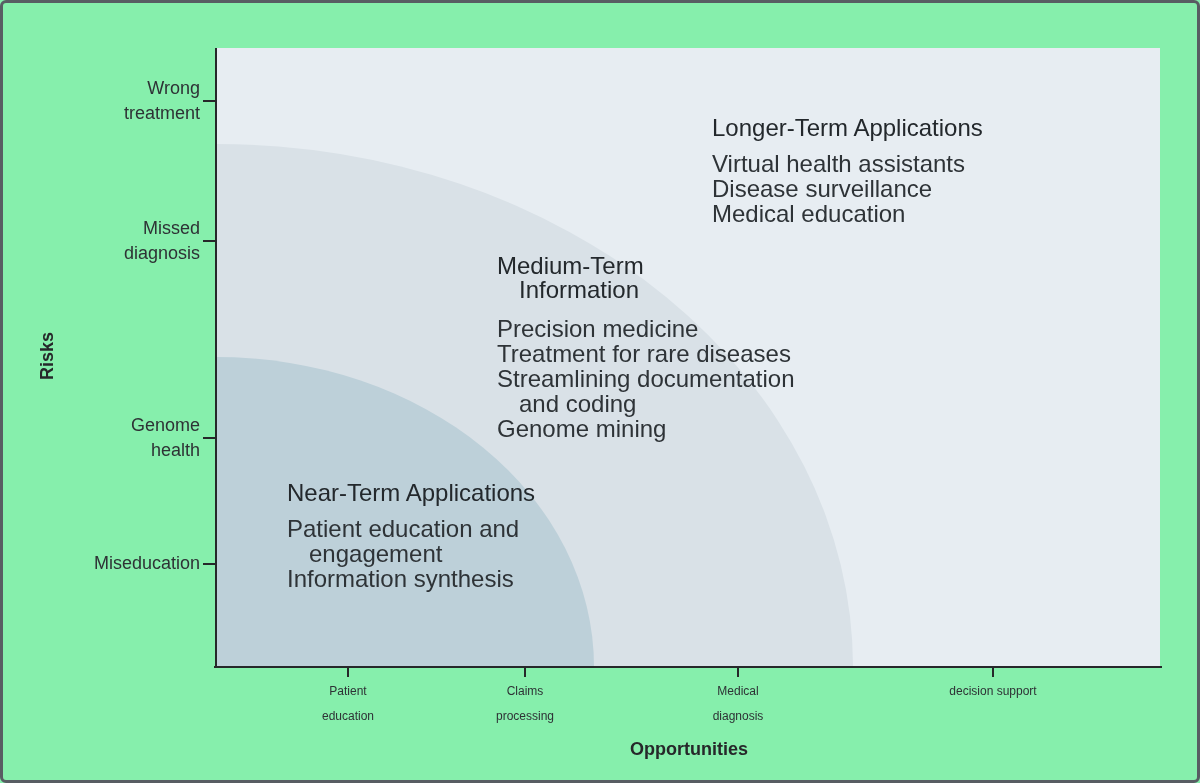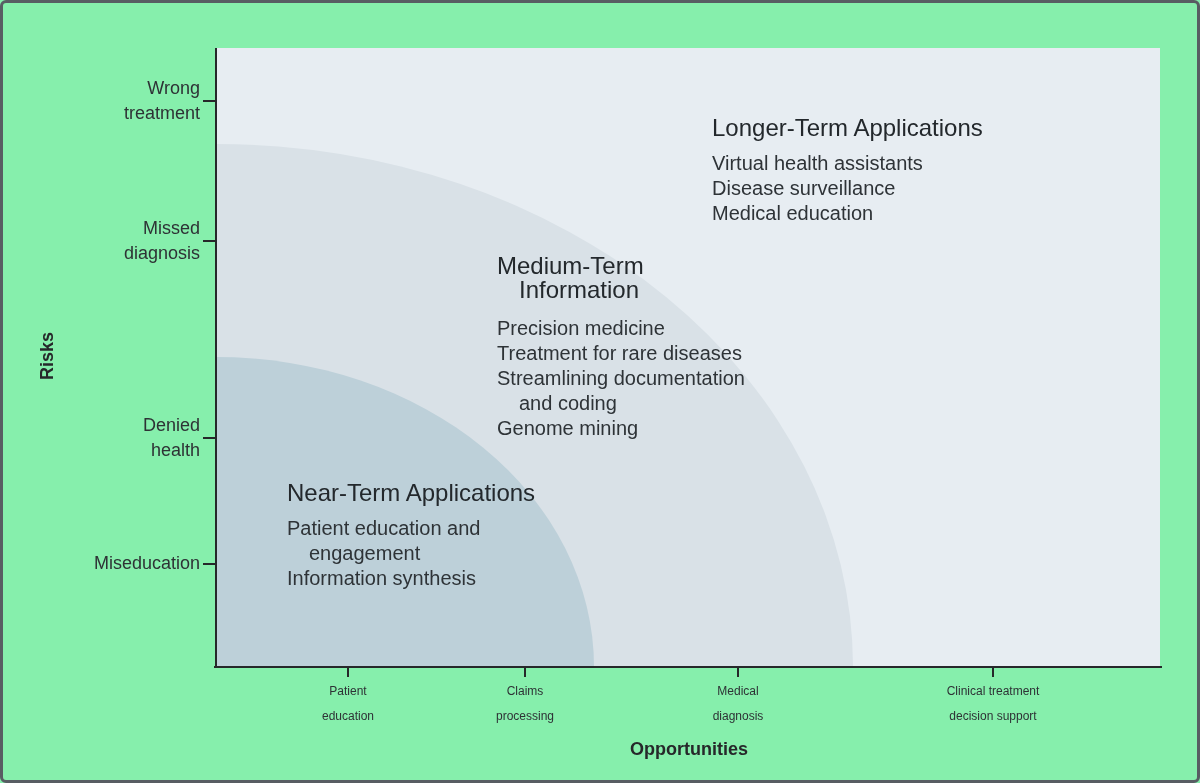--- a/index.html
+++ b/index.html
@@ -49,21 +49,21 @@
     position: absolute; left: 47px; top: 356px;
     transform: translate(-50%, -50%) rotate(-90deg);
   }
   .title-opportunities {
     position: absolute; left: 689px; top: 739px;
     transform: translateX(-50%);
   }
   
   .zone-label { position: absolute; white-space: nowrap; }
   .zone-title { font-size: 24px; font-weight: 400; line-height: 24px; color: #23282c; }
-  .zone-items { margin-top: 11px; font-size: 20px; line-height: 25px; color: #2e3337; }
+  .zone-items { margin-top: 11px; font-size: 24px; line-height: 25px; color: #2e3337; }
   .indent { padding-left: 22px; }
   .zl-near   { left: 287px; top: 481px; }
   .zl-medium { left: 497px; top: 254px; }
   .zl-medium .zone-items { margin-top: 14px; }
   .zl-longer { left: 712px; top: 116px; }
 </style>
 </head>
 <body>
 
 <div class="page">
@@ -88,41 +88,40 @@
 
   <div class="ylabel" style="top:76px">
     <div>Wrong</div>
     <div>treatment</div>
   </div>
   <div class="ylabel" style="top:216px">
     <div>Missed</div>
     <div>diagnosis</div>
   </div>
   <div class="ylabel" style="top:413px">
-    <div>Denied</div>
+    <div>Genome</div>
     <div>health</div>
   </div>
   <div class="ylabel" style="top:551px">
     <div>Miseducation</div>
   </div>
 
   <div class="xlabel" style="left:233px">
     <div>Patient</div>
     <div>education</div>
   </div>
   <div class="xlabel" style="left:410px">
     <div>Claims</div>
     <div>processing</div>
   </div>
   <div class="xlabel" style="left:623px">
     <div>Medical</div>
     <div>diagnosis</div>
   </div>
   <div class="xlabel" style="left:878px">
-    <div>Clinical treatment</div>
     <div>decision support</div>
   </div>
 
   <div class="axis-title title-risks">Risks</div>
   <div class="axis-title title-opportunities">Opportunities</div>
 
   <div class="zone-label zl-near">
     <div class="zone-title">Near-Term Applications</div>
     <div class="zone-items">
       <div>Patient education and</div>

